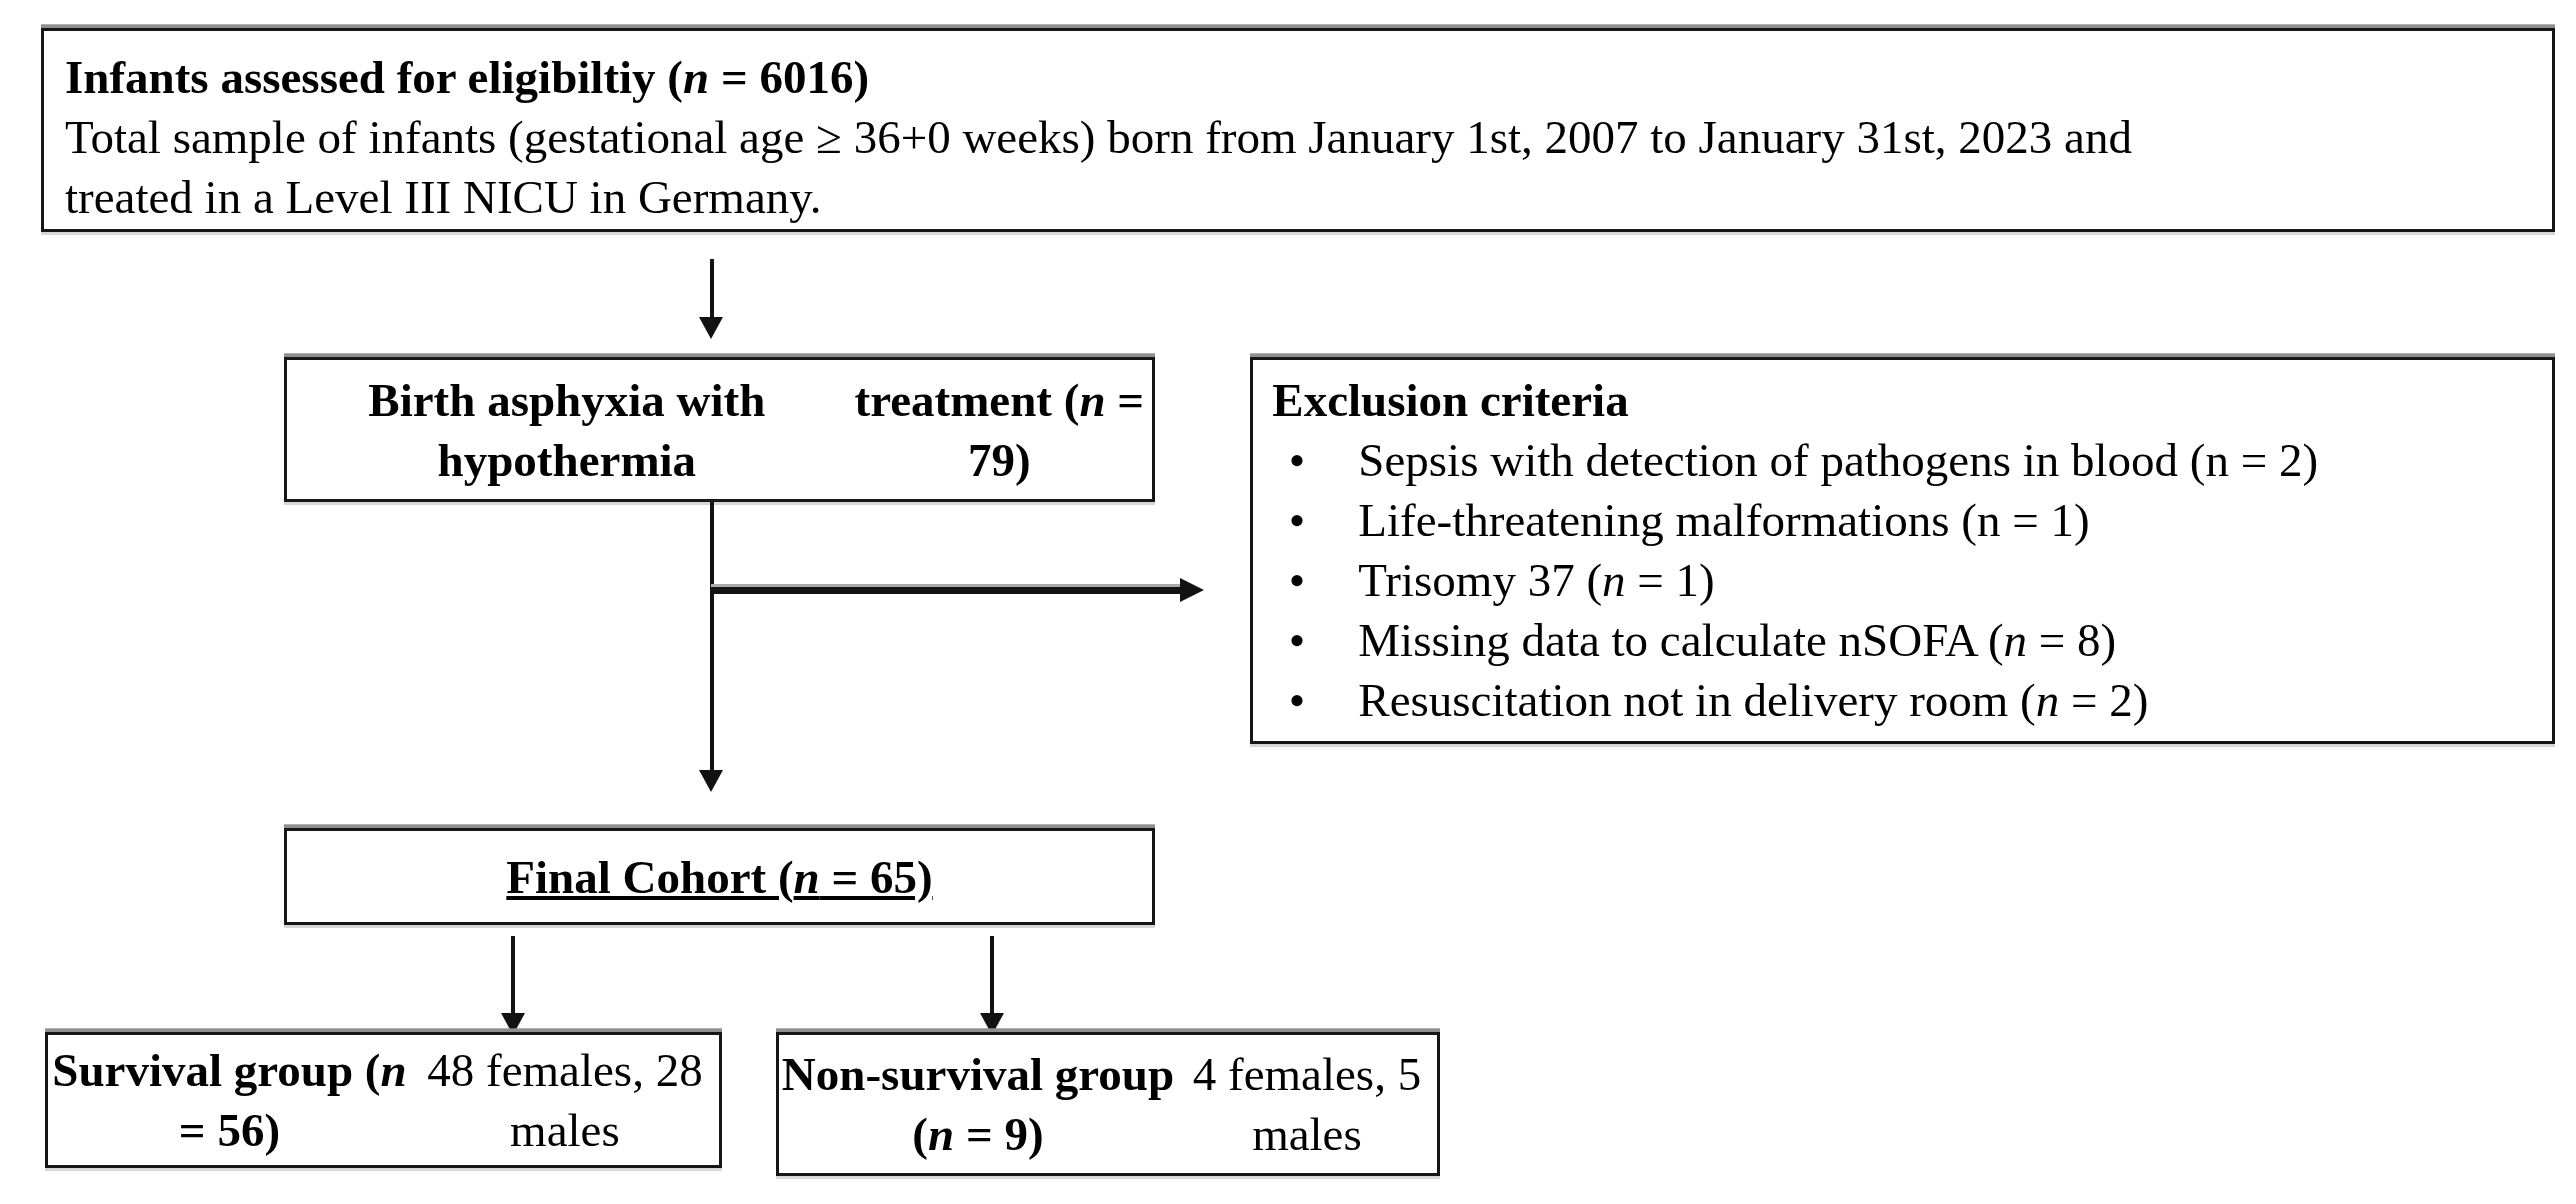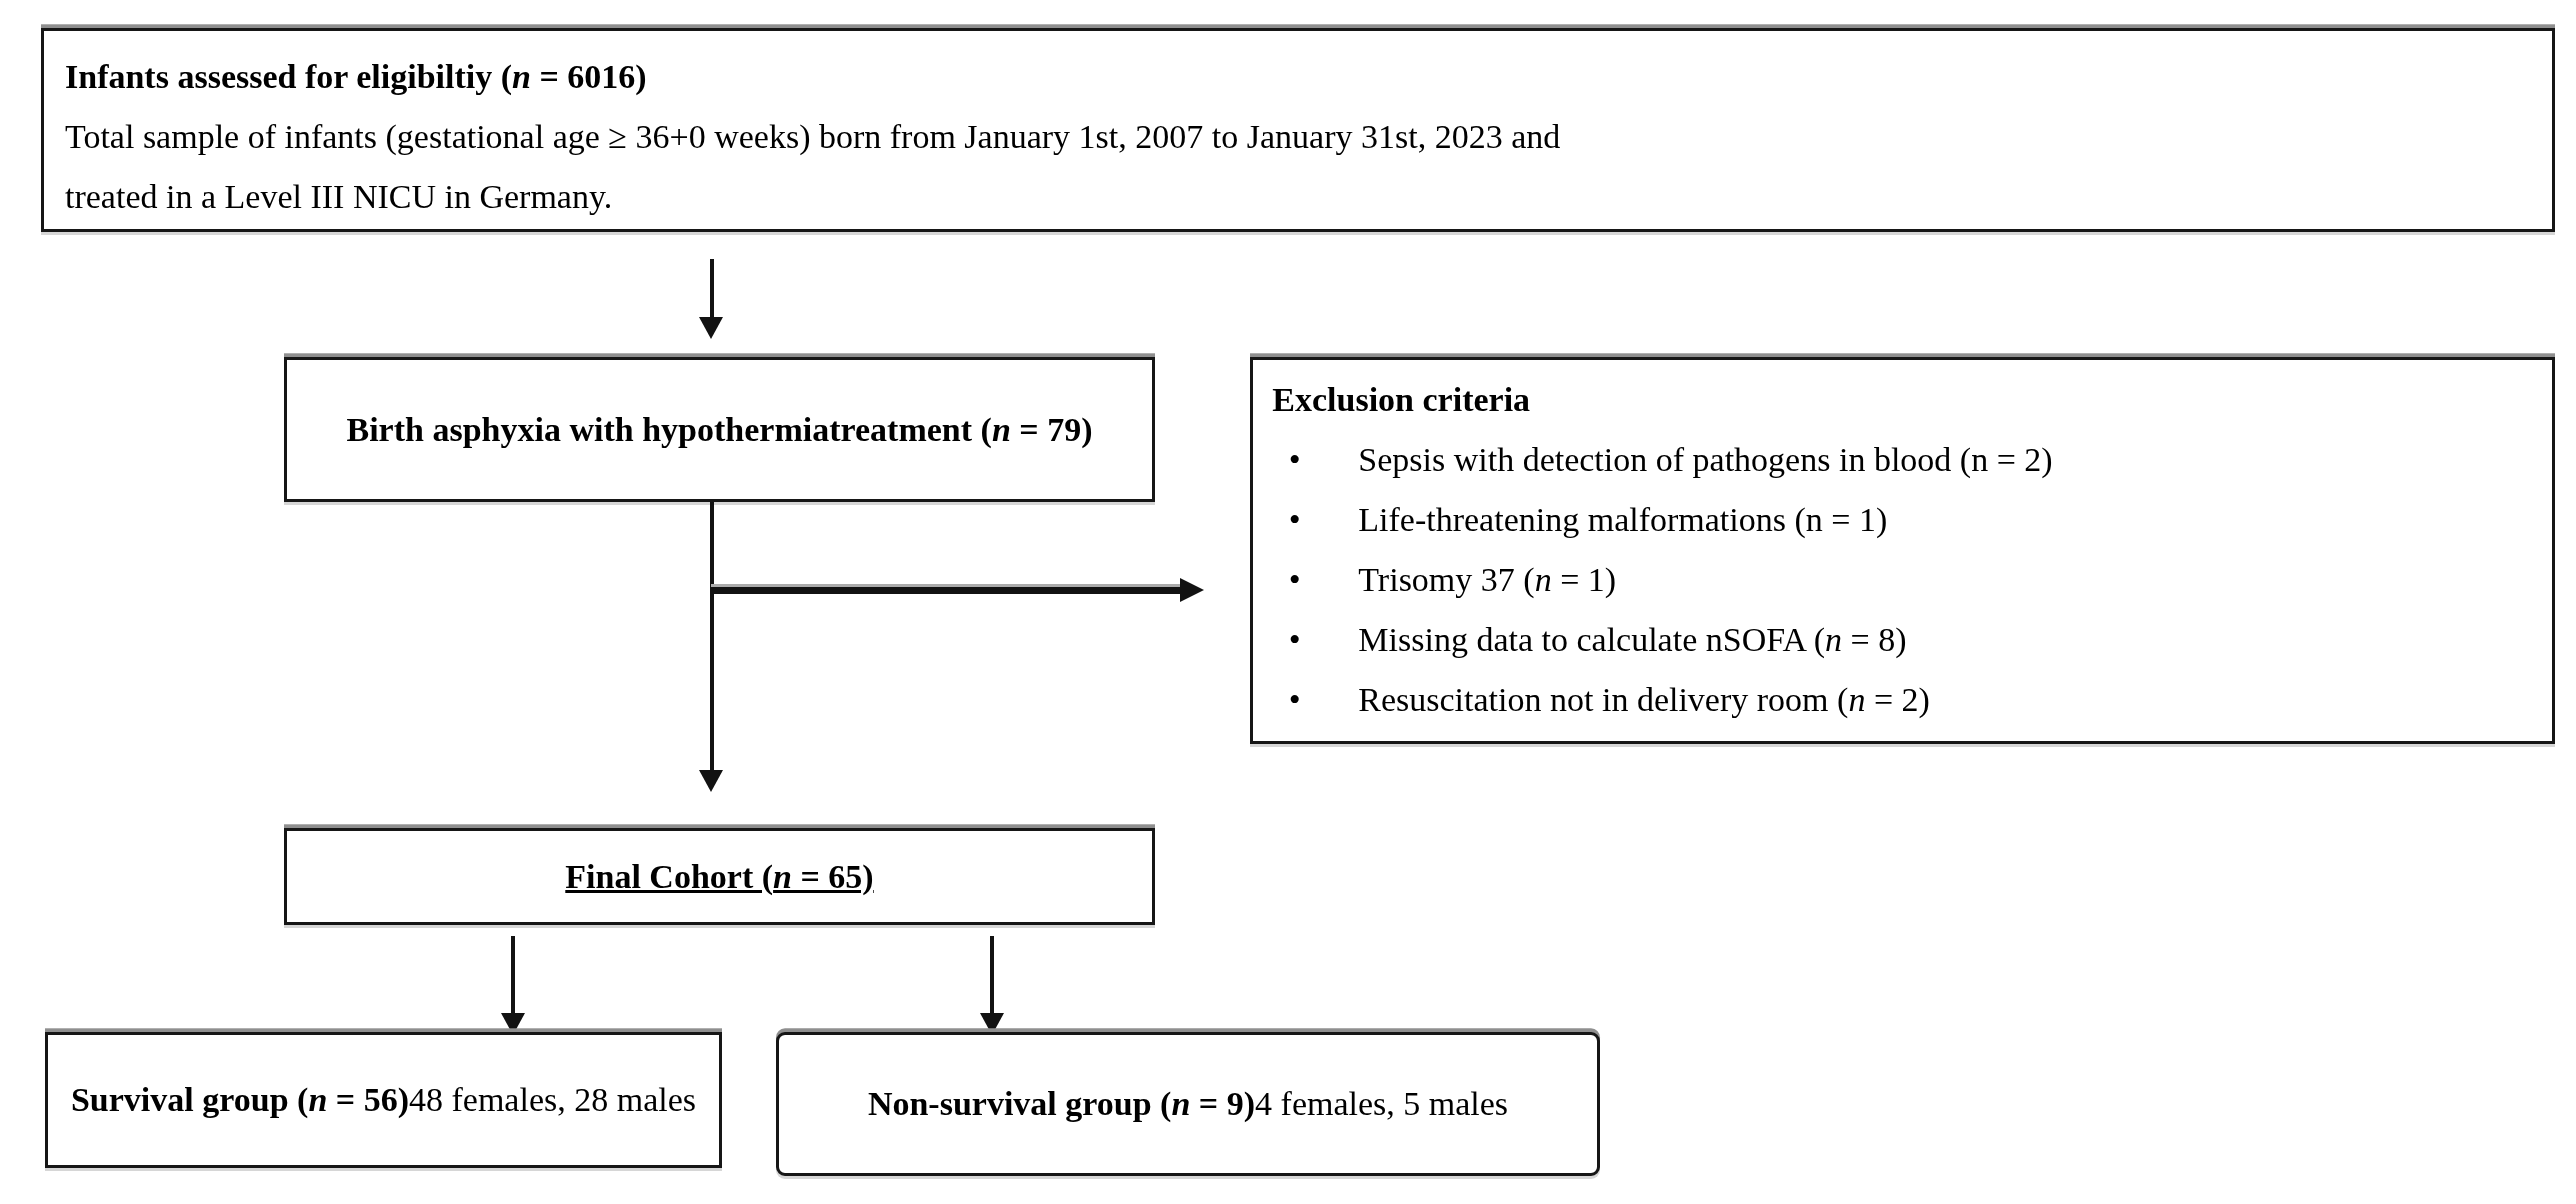--- a/index.html
+++ b/index.html
@@ -7,21 +7,21 @@
     padding: 0;
     background: #ffffff;
   }
   .canvas {
     position: relative;
     width: 2576px;
     height: 1204px;
     background: #ffffff;
     font-family: "Liberation Serif", "DejaVu Serif", serif;
     color: #000000;
-    font-size: 34px;
+    font-size: 47px;
     line-height: 60px;
     overflow: hidden;
   }
   .box {
     position: absolute;
     background: #ffffff;
     border: 3px solid #161616;
     box-sizing: border-box;
     box-shadow: 0 -3.7px 0 0 #8f8f8f, 0 3px 0 0 #d6d6d6;
   }
@@ -124,19 +124,19 @@
   <div class="head-down" style="left:501px; top:1013px;"></div>
 
   <div class="vline" style="left:990px; top:936px; height:77px;"></div>
   <div class="head-down" style="left:980px; top:1013px;"></div>
 
   <div class="box center-col" style="left:45px; top:1032px; width:677px; height:136px;">
     <div class="bold"><span>Survival group (</span><span class="nvar">n</span><span> = 56)</span></div>
     <div>48 females, 28 males</div>
   </div>
 
-  <div class="box center-col" style="left:776px; top:1032px; width:824px; height:144px;border-radius:9px;">
+  <div class="box center-col" style="left:776px; top:1032px; width:664px; height:144px;">
     <div class="bold"><span>Non-survival group (</span><span class="nvar">n</span><span> = 9)</span></div>
     <div>4 females, 5 males</div>
   </div>
 
 </div>
 
 
 </body></html>

